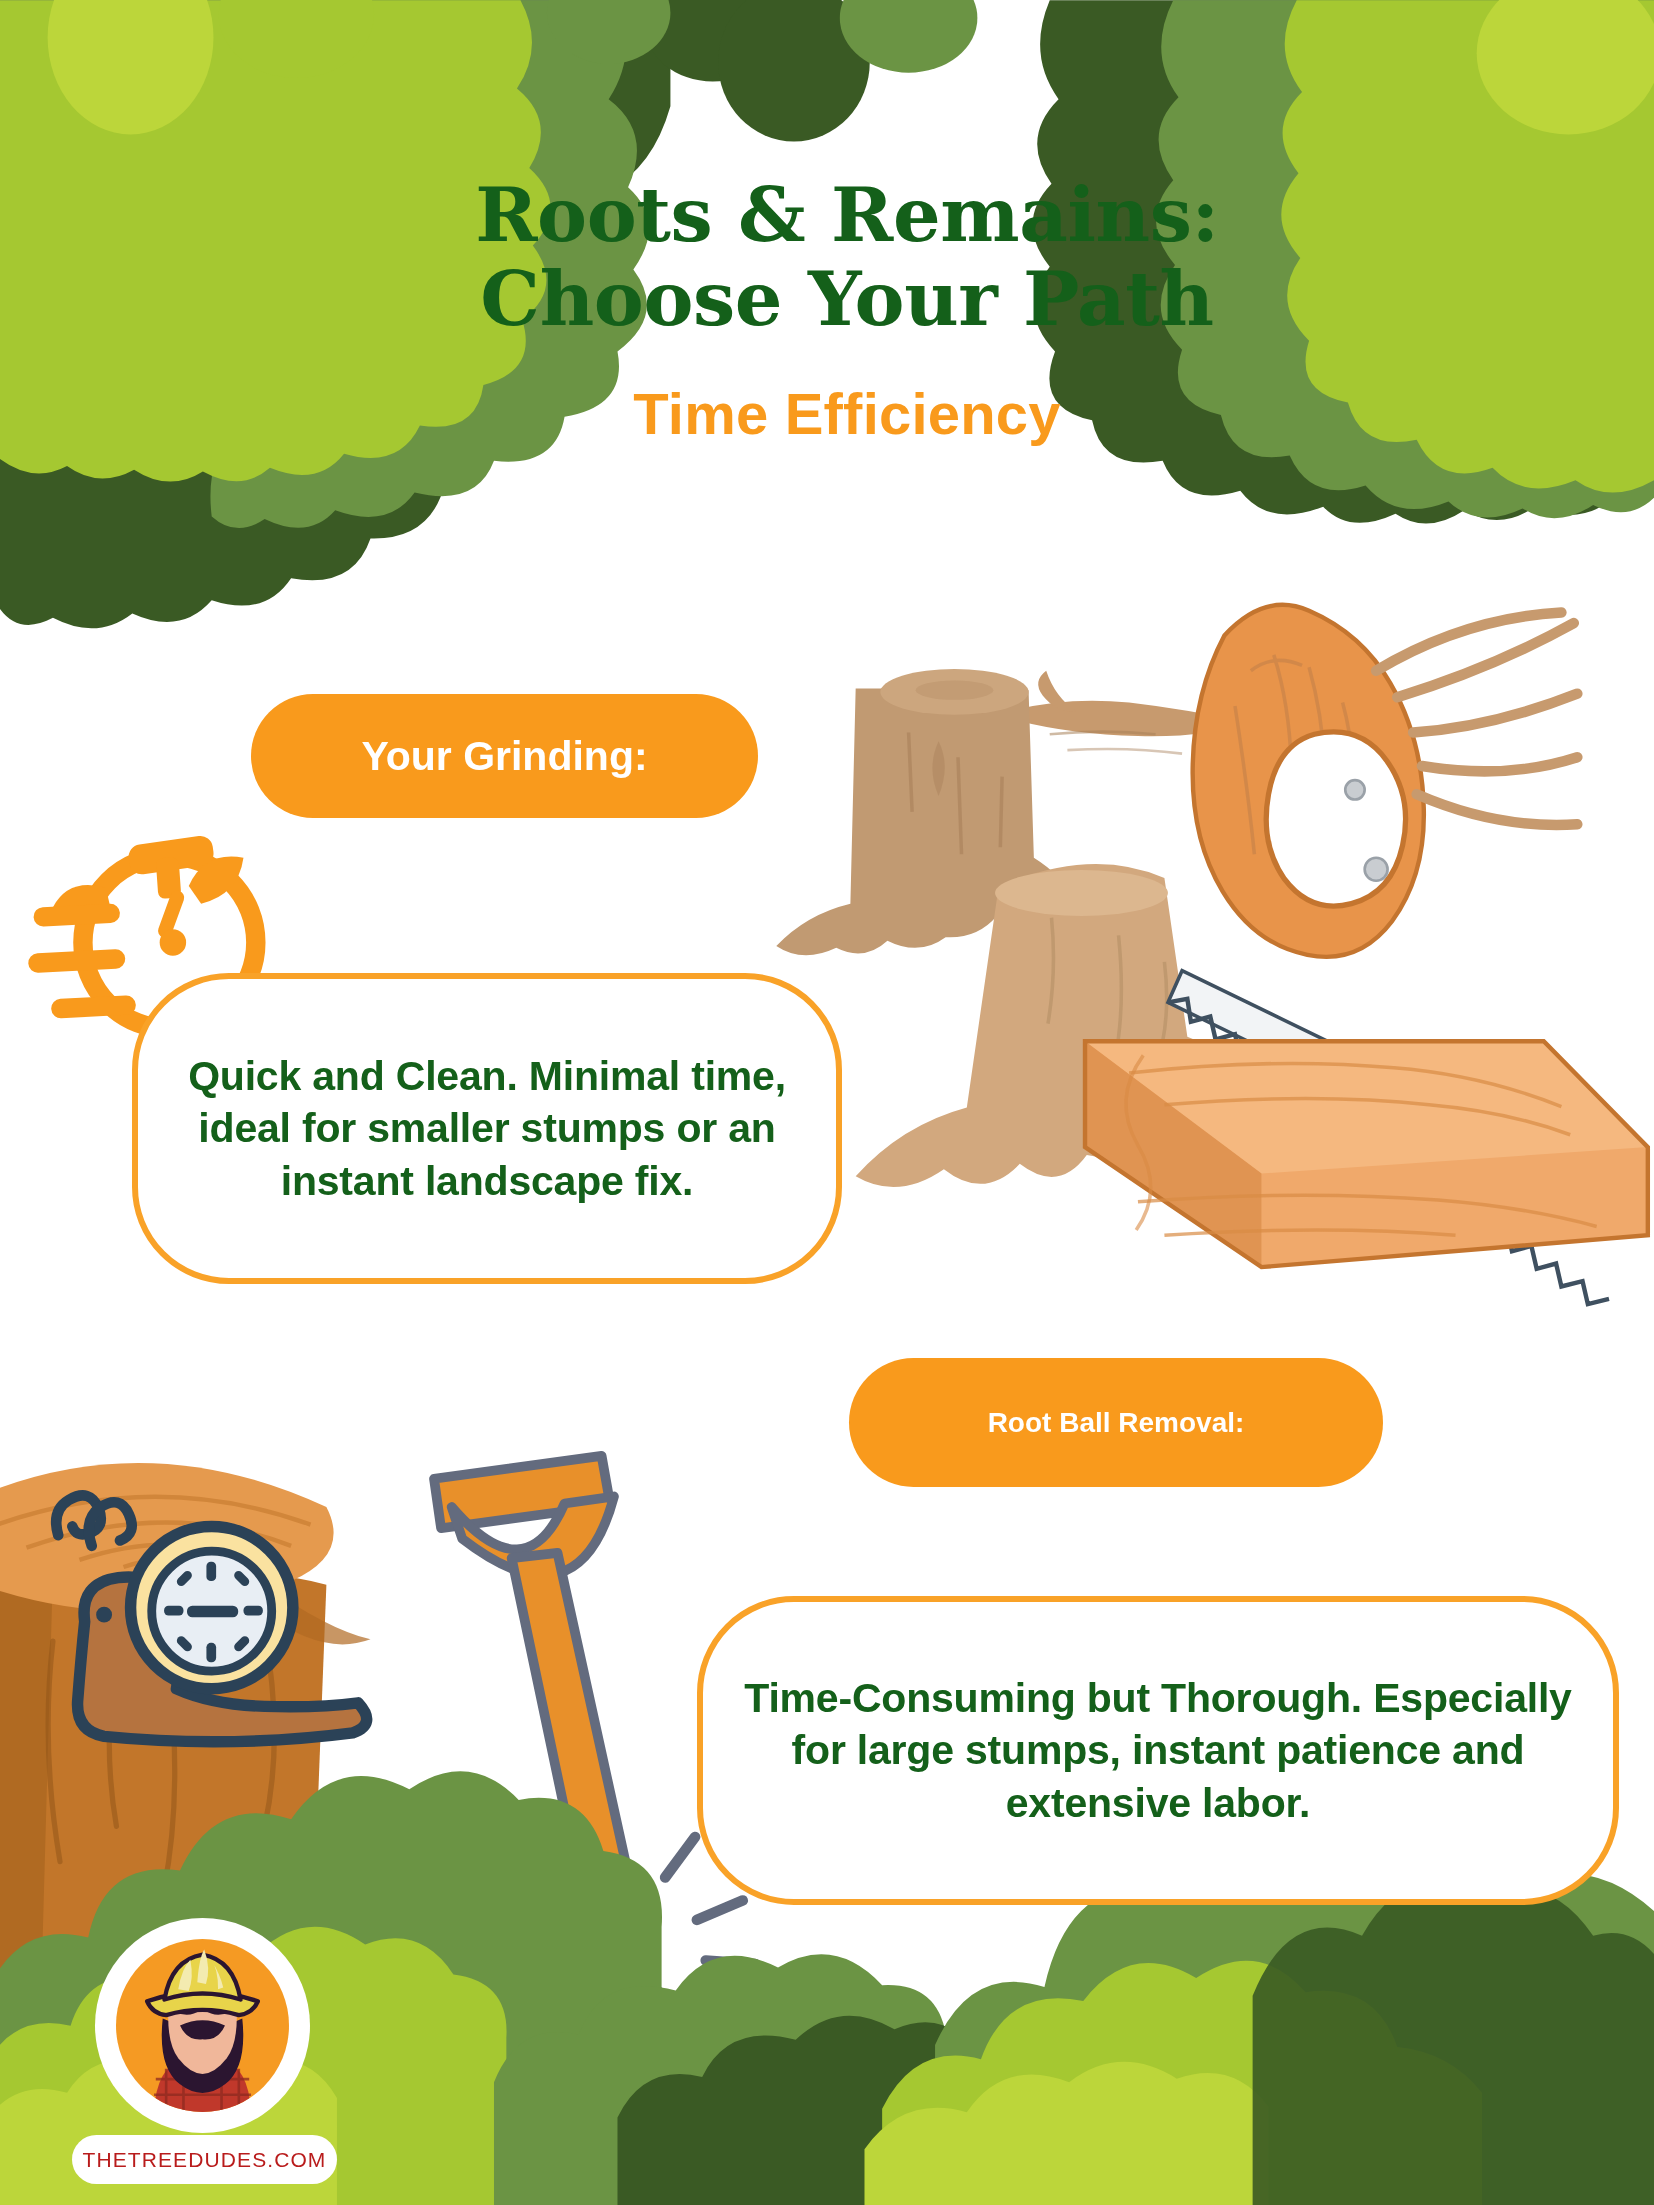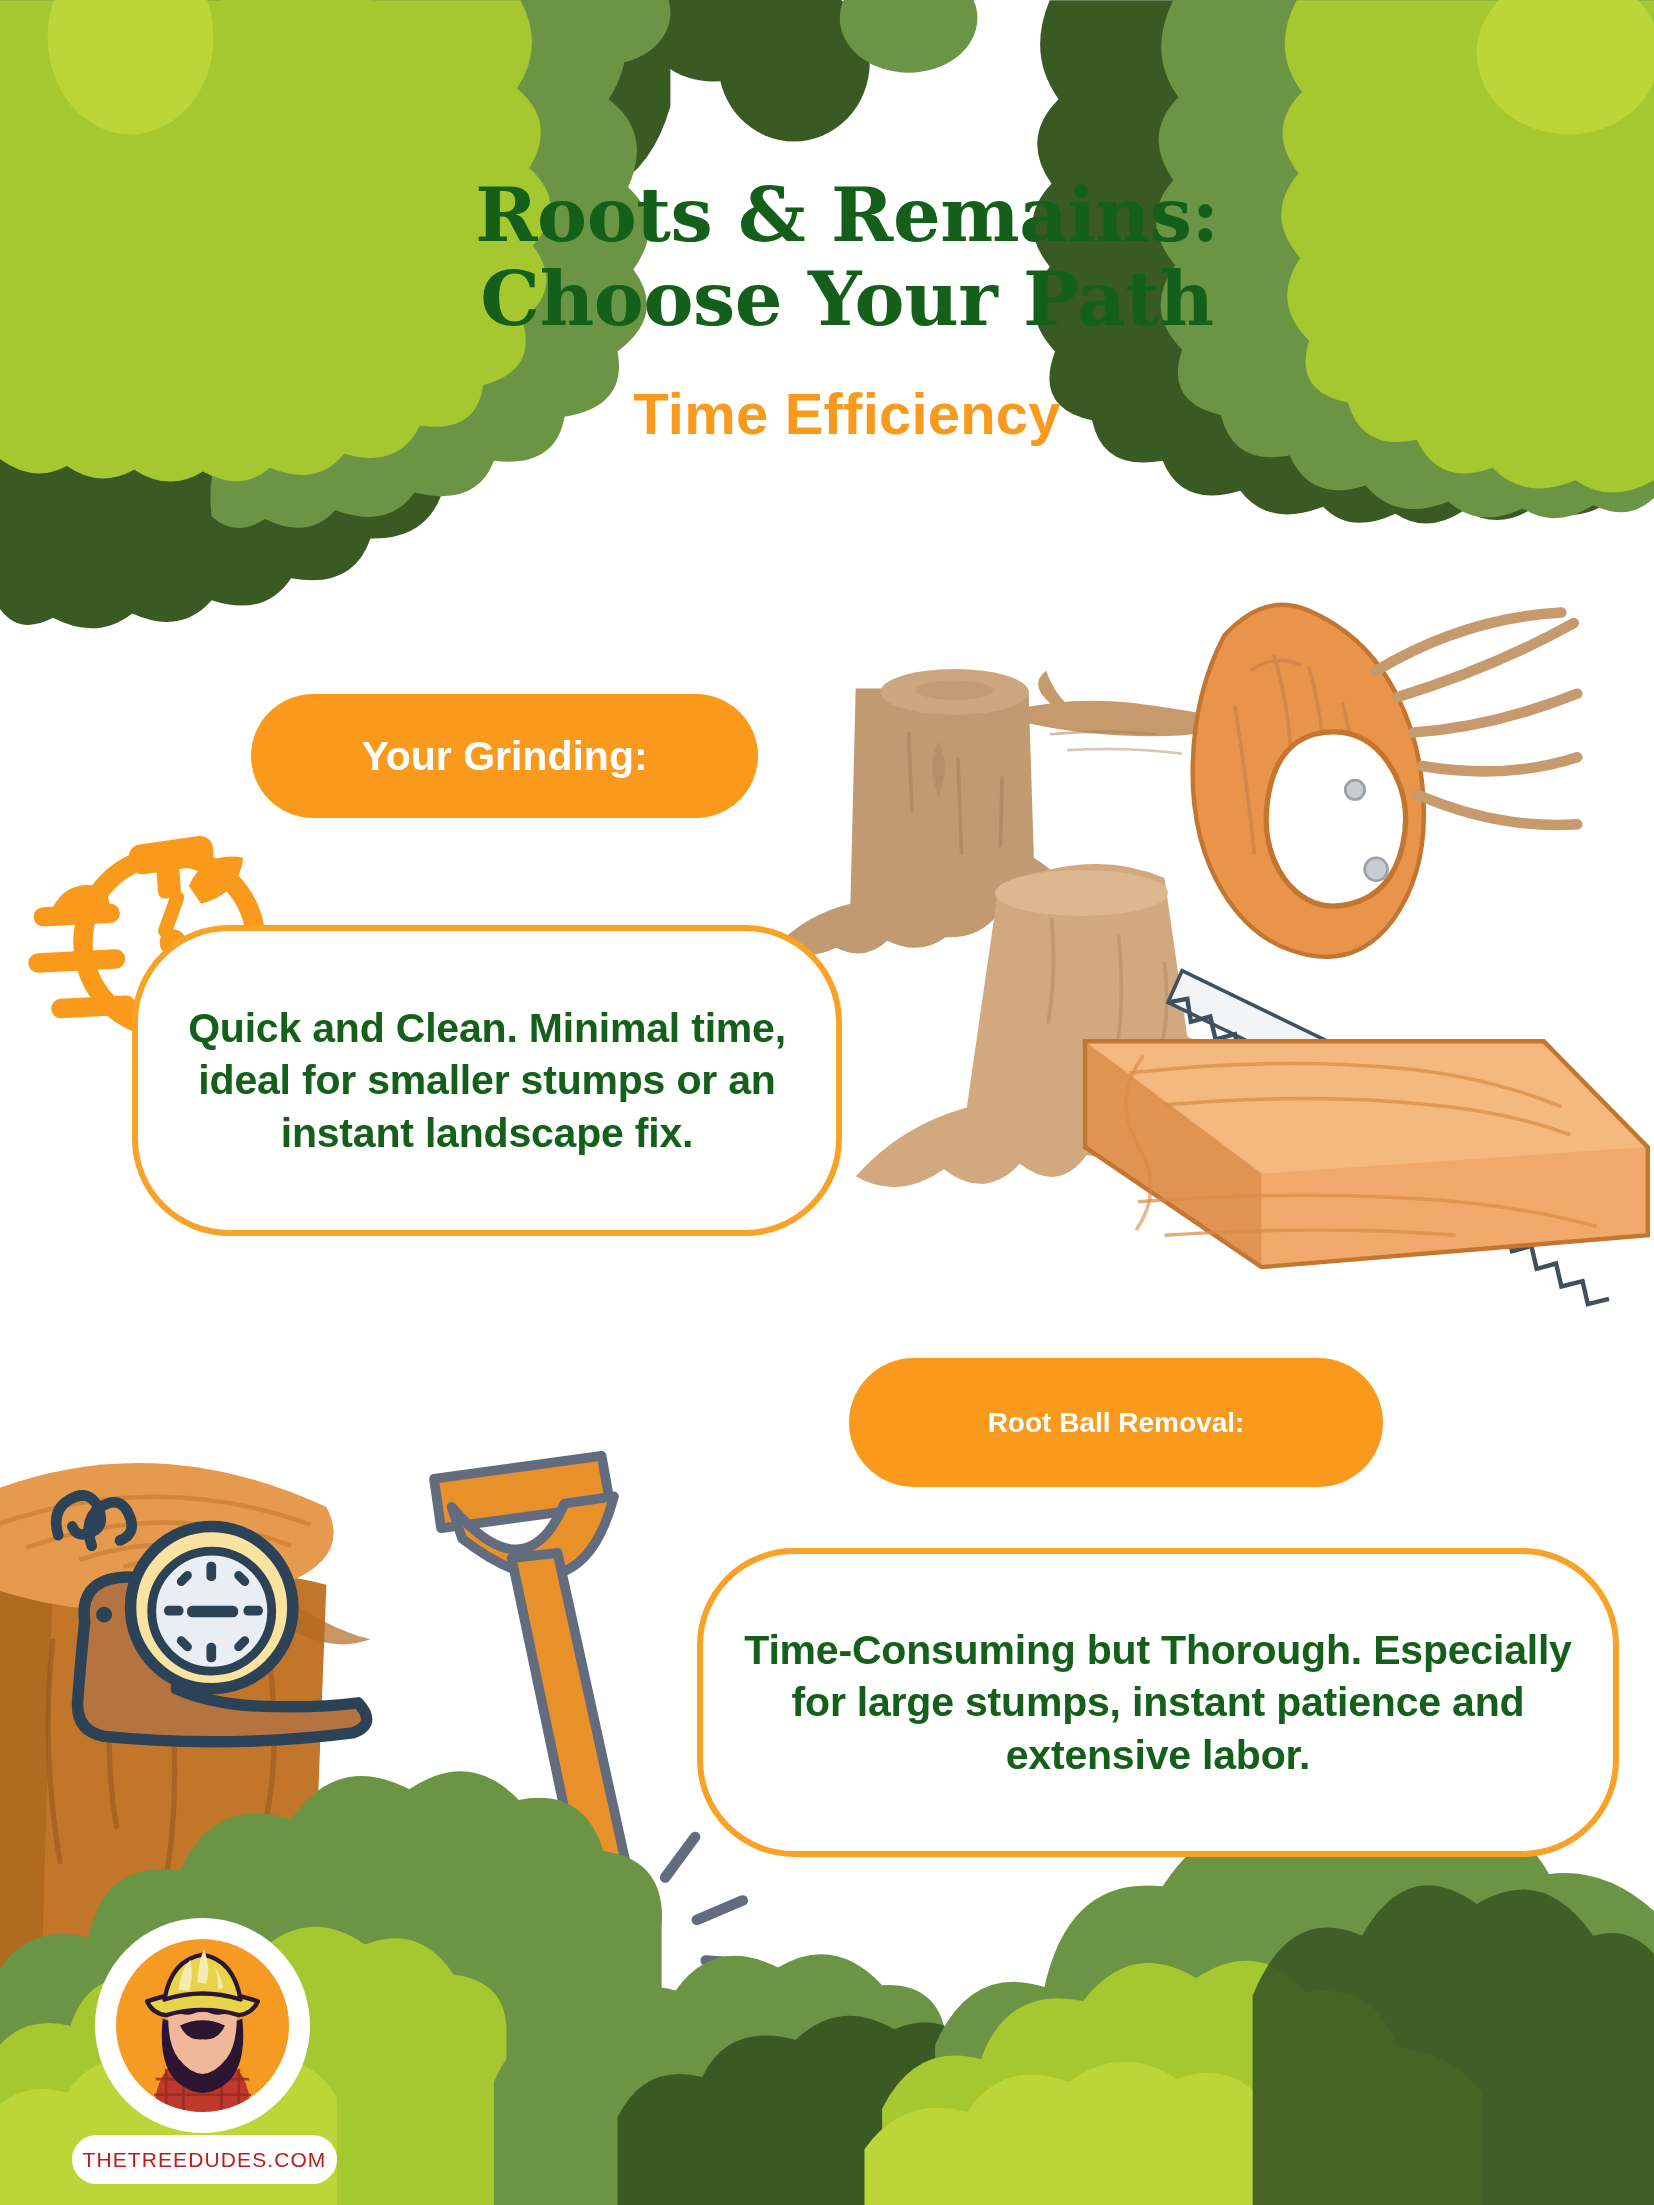--- a/index.html
+++ b/index.html
@@ -73,20 +73,21 @@
   
   .bubble {
     position: absolute;
     background: #ffffff;
     border: 6.2px solid #F9A228;
     border-radius: 97px;
     display: flex;
     align-items: center;
     justify-content: flex-start;
     z-index: 21;
+    margin-top: 48px;
   }
   .bubble .btext {
     font-family: "Liberation Sans", sans-serif;
     font-weight: bold;
     color: #14601A;
     text-align: center;
     font-size: 41px;
     line-height: 1.28;
     padding: 0 30px;
     letter-spacing: -0.2px;

